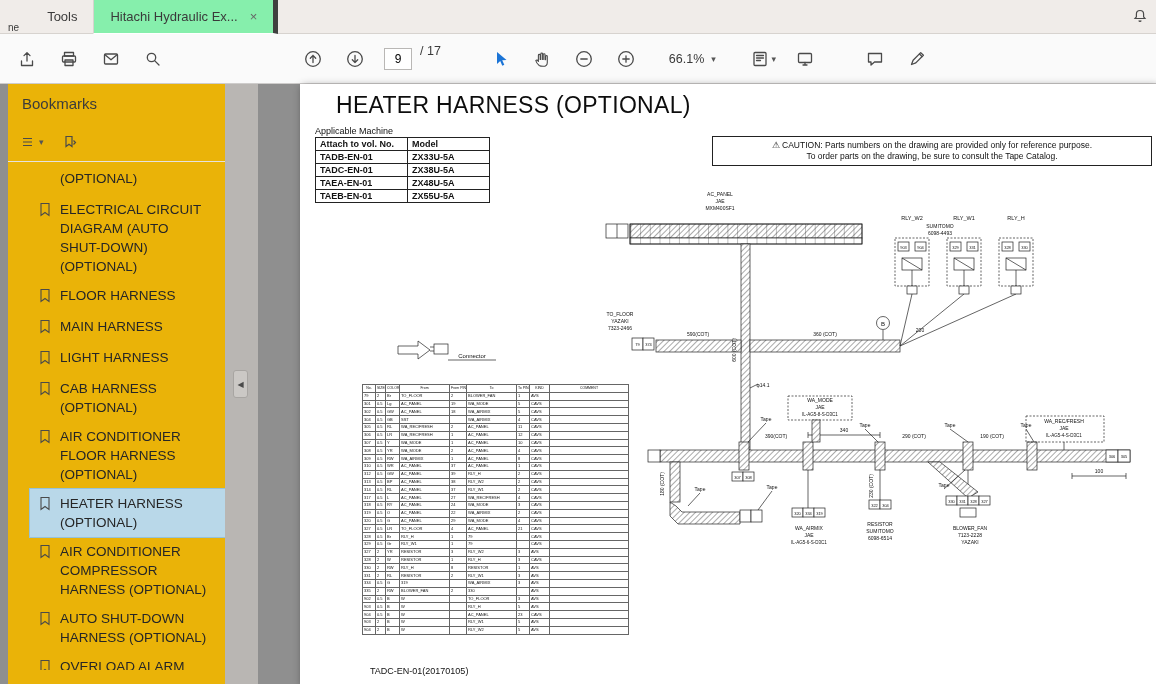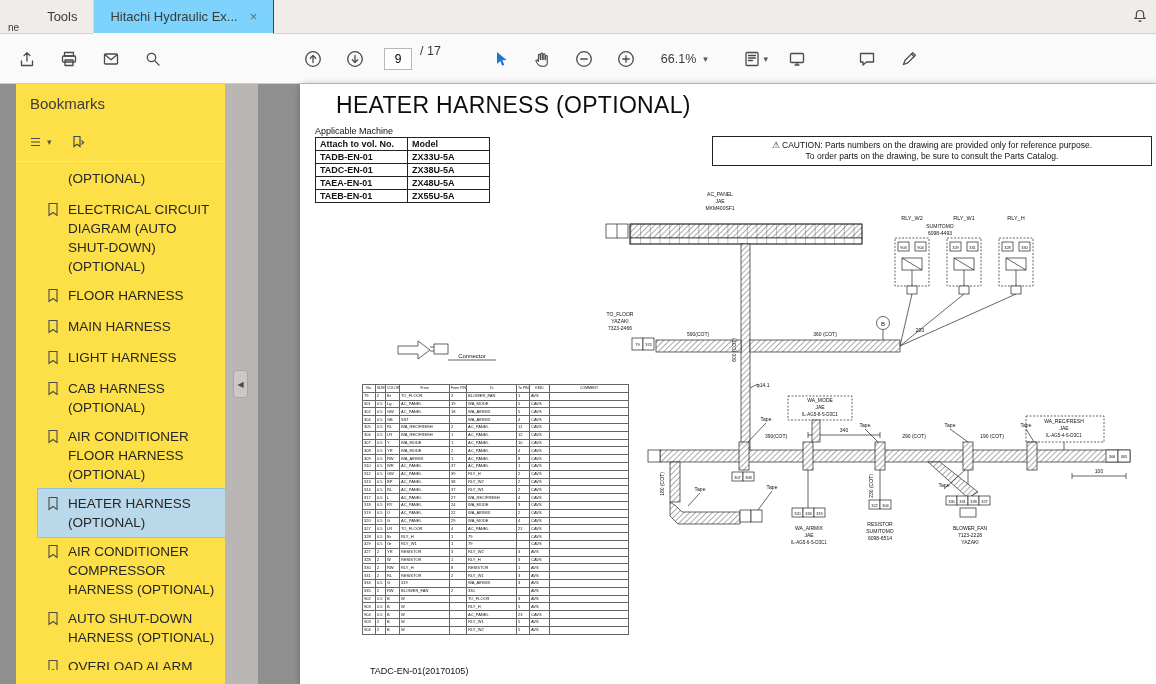--- a/index.html
+++ b/index.html
@@ -3,38 +3,38 @@
 <meta charset="utf-8">
 <style>
   *{box-sizing:border-box;margin:0;padding:0}
   html,body{width:1156px;height:684px;overflow:hidden}
   body{font-family:"Liberation Sans",sans-serif;background:#8f8f8f;position:relative;color:#333}
 
   
   .tabbar{position:absolute;top:0;left:0;right:0;height:34px;background:#f0ece9;border-bottom:1px solid #d7d3cf;display:flex;align-items:stretch}
   .home-frag{padding:22px 12px 0 8px;font-size:10px;color:#3a3a3a}
   .tab{padding:9px 16px 0;font-size:13px;color:#3a3a3a;cursor:default}
-  .tab.active{background:#7dd3fc;border-left:1px solid #d7d3cf;border-right:1px solid #404040;display:flex;gap:12px;margin-bottom:-1px;border-bottom:1px solid #fff}
+  .tab.active{background:#86efac;border-left:1px solid #d7d3cf;border-right:5px solid #404040;display:flex;gap:12px;margin-bottom:-1px;border-bottom:1px solid #fff}
   .tab .close{font-size:13px;color:#666;line-height:15px}
   .bell{position:absolute;right:6px;top:7px;width:20px;height:20px}
 
   
   .toolbar{position:absolute;top:34px;left:0;right:0;height:50px;background:#fafafa;border-bottom:1px solid #cecccb;display:flex;align-items:center;padding-left:6px}
   .tb{width:42px;height:40px;border:none;background:transparent;display:flex;align-items:center;justify-content:center;cursor:pointer}
   .tb svg{stroke:#4a4a4a;fill:none;stroke-width:1.3;stroke-linecap:round;stroke-linejoin:round}
   .sp1{width:118px}.sp2{width:28px}.sp3{width:18px}.sp4{width:28px}
   .page-input{width:28px;height:22px;border:1px solid #b9b7b5;background:#fff;text-align:center;font-size:12px;margin-left:8px;font-family:"Liberation Sans",sans-serif}
   .page-total{font-size:12.5px;color:#3a3a3a;margin:0 10px 16px 8px;white-space:nowrap}
-  .zoom-box{display:flex;align-items:center;gap:7px;font-size:12.5px;color:#3a3a3a;padding:4px 8px;margin-left:6px;cursor:pointer}
+  .zoom-box{display:flex;align-items:center;gap:7px;font-size:12.5px;color:#3a3a3a;padding:4px 8px;margin-left:14px;cursor:pointer}
   .zoom-box .caret{font-size:9px;color:#555}
   .with-caret{display:flex;align-items:center}
   .with-caret .caret{font-size:9px;color:#555;margin-left:2px}
 
   
-  .sidebar{position:absolute;top:84px;left:16px;width:272px;bottom:0;background:#fde047;border-right:1px solid #c9c6c3}
+  .sidebar{position:absolute;top:84px;left:8px;width:272px;bottom:0;background:#eab308;border-right:1px solid #c9c6c3}
   .sb-header{height:38px;display:flex;align-items:center;justify-content:space-between;padding:0 14px}
   .sb-title{font-size:15px;color:#3b3b3b}
   .sb-close{font-size:17px;color:#555;cursor:pointer}
   .sb-tools{height:40px;border-bottom:1px solid #e5e2df;display:flex;align-items:center;gap:18px;padding:0 12px}
   .sb-tool{display:flex;align-items:center;gap:3px;cursor:pointer}
   .sb-tool svg{stroke:#4a4a4a;fill:none;stroke-width:1.2}
   .sb-tool .caret{font-size:9px;color:#555}
   .sb-list{position:absolute;top:80px;left:0;right:15px;bottom:14px;overflow:hidden}
   .bm-item{display:flex;gap:8px;padding:5px 4px 5px 8px;margin-left:22px;cursor:pointer;align-items:flex-start}
   .bm-item .bm-icon{flex:0 0 14px;margin-top:2px}
@@ -310,21 +310,21 @@
         <tr>
               <td>TAEB-EN-01</td>
               <td>ZX55U-5A</td>
             </tr>
       </tbody>
         </table>
     </div>
 
     <div class="caution">
       <div><span class="warn">⚠</span><span>CAUTION: Parts numbers on the drawing are provided only for reference purpose.</span></div>
-      <div>To order parts on the drawing, be sure to consult the Parts Catalog.</div>
+      <div>To order parts on the drawing, be sure to consult the Tape Catalog.</div>
     </div>
 
     <svg class="dsvg" viewBox="0 0 830 480">
       <defs>
         <pattern id="hz" patternUnits="userSpaceOnUse" width="4" height="4" patternTransform="rotate(45)">
           <rect width="4" height="4" fill="#fff"></rect>
           <line x1="0" y1="0" x2="0" y2="4" stroke="#555" stroke-width="1"></line>
         </pattern>
         <pattern id="cells" patternUnits="userSpaceOnUse" width="9.7" height="20">
           <line x1="0" y1="0" x2="0" y2="20" stroke="#222" stroke-width="0.6"></line>

